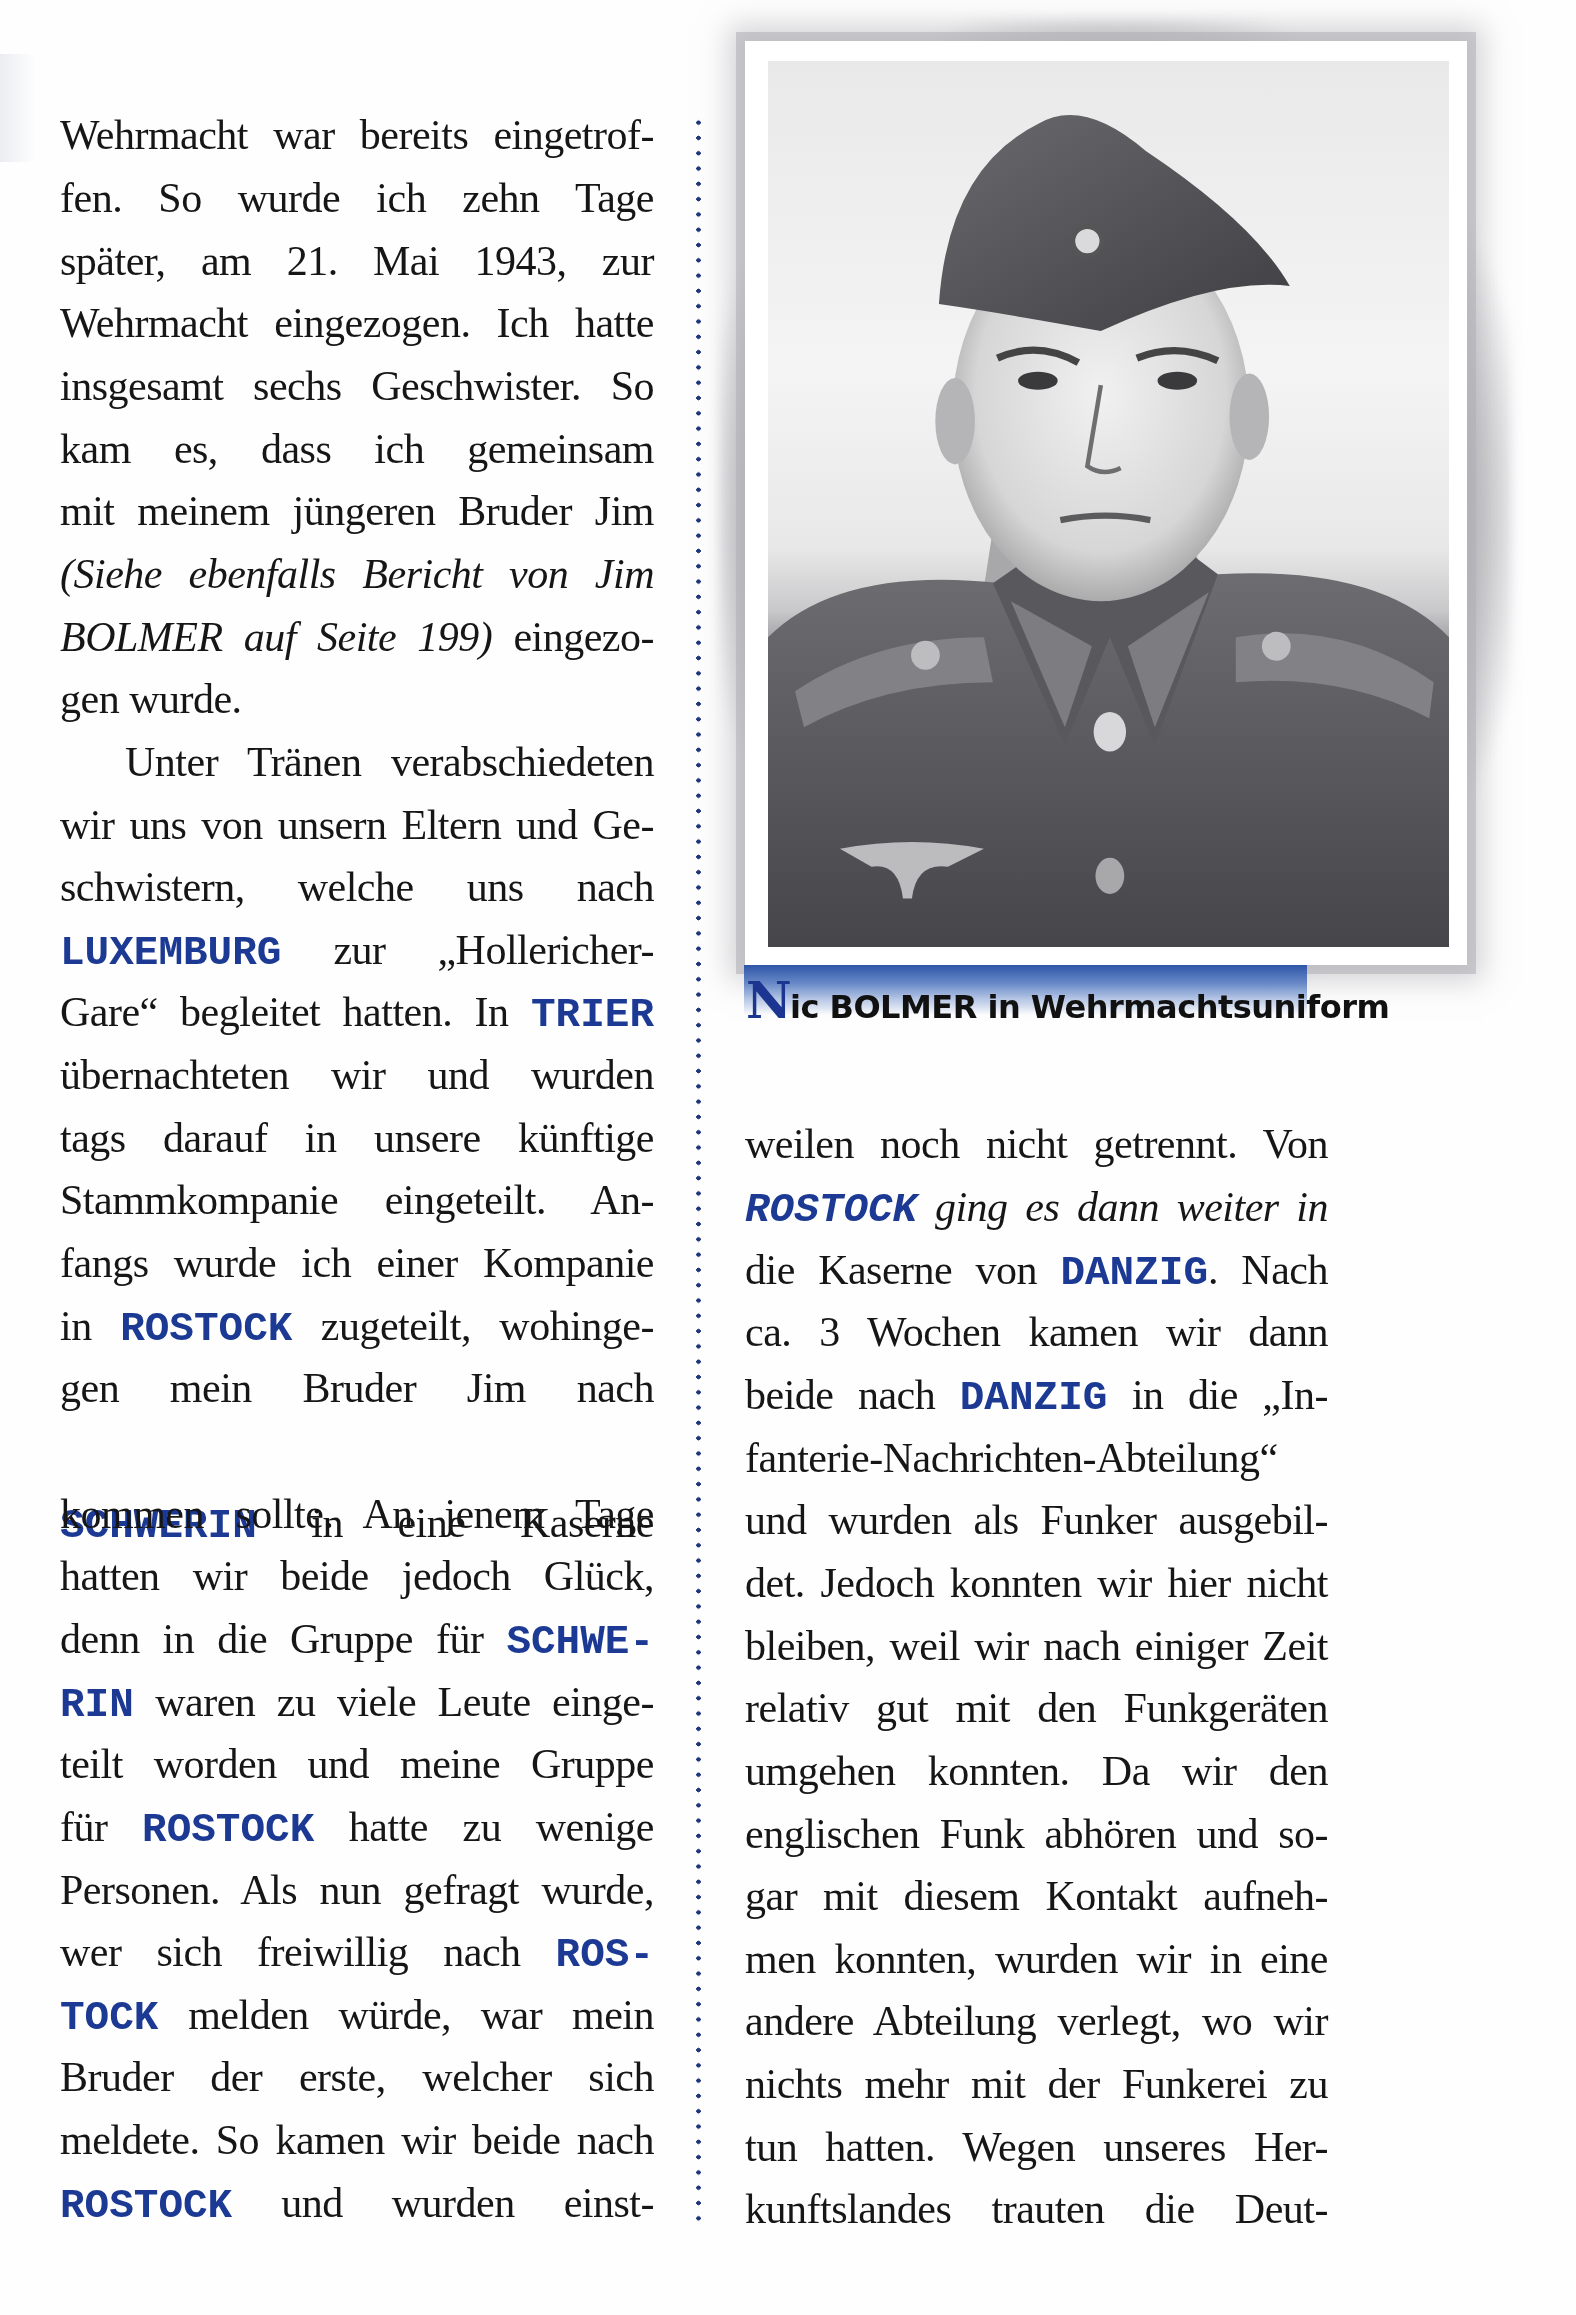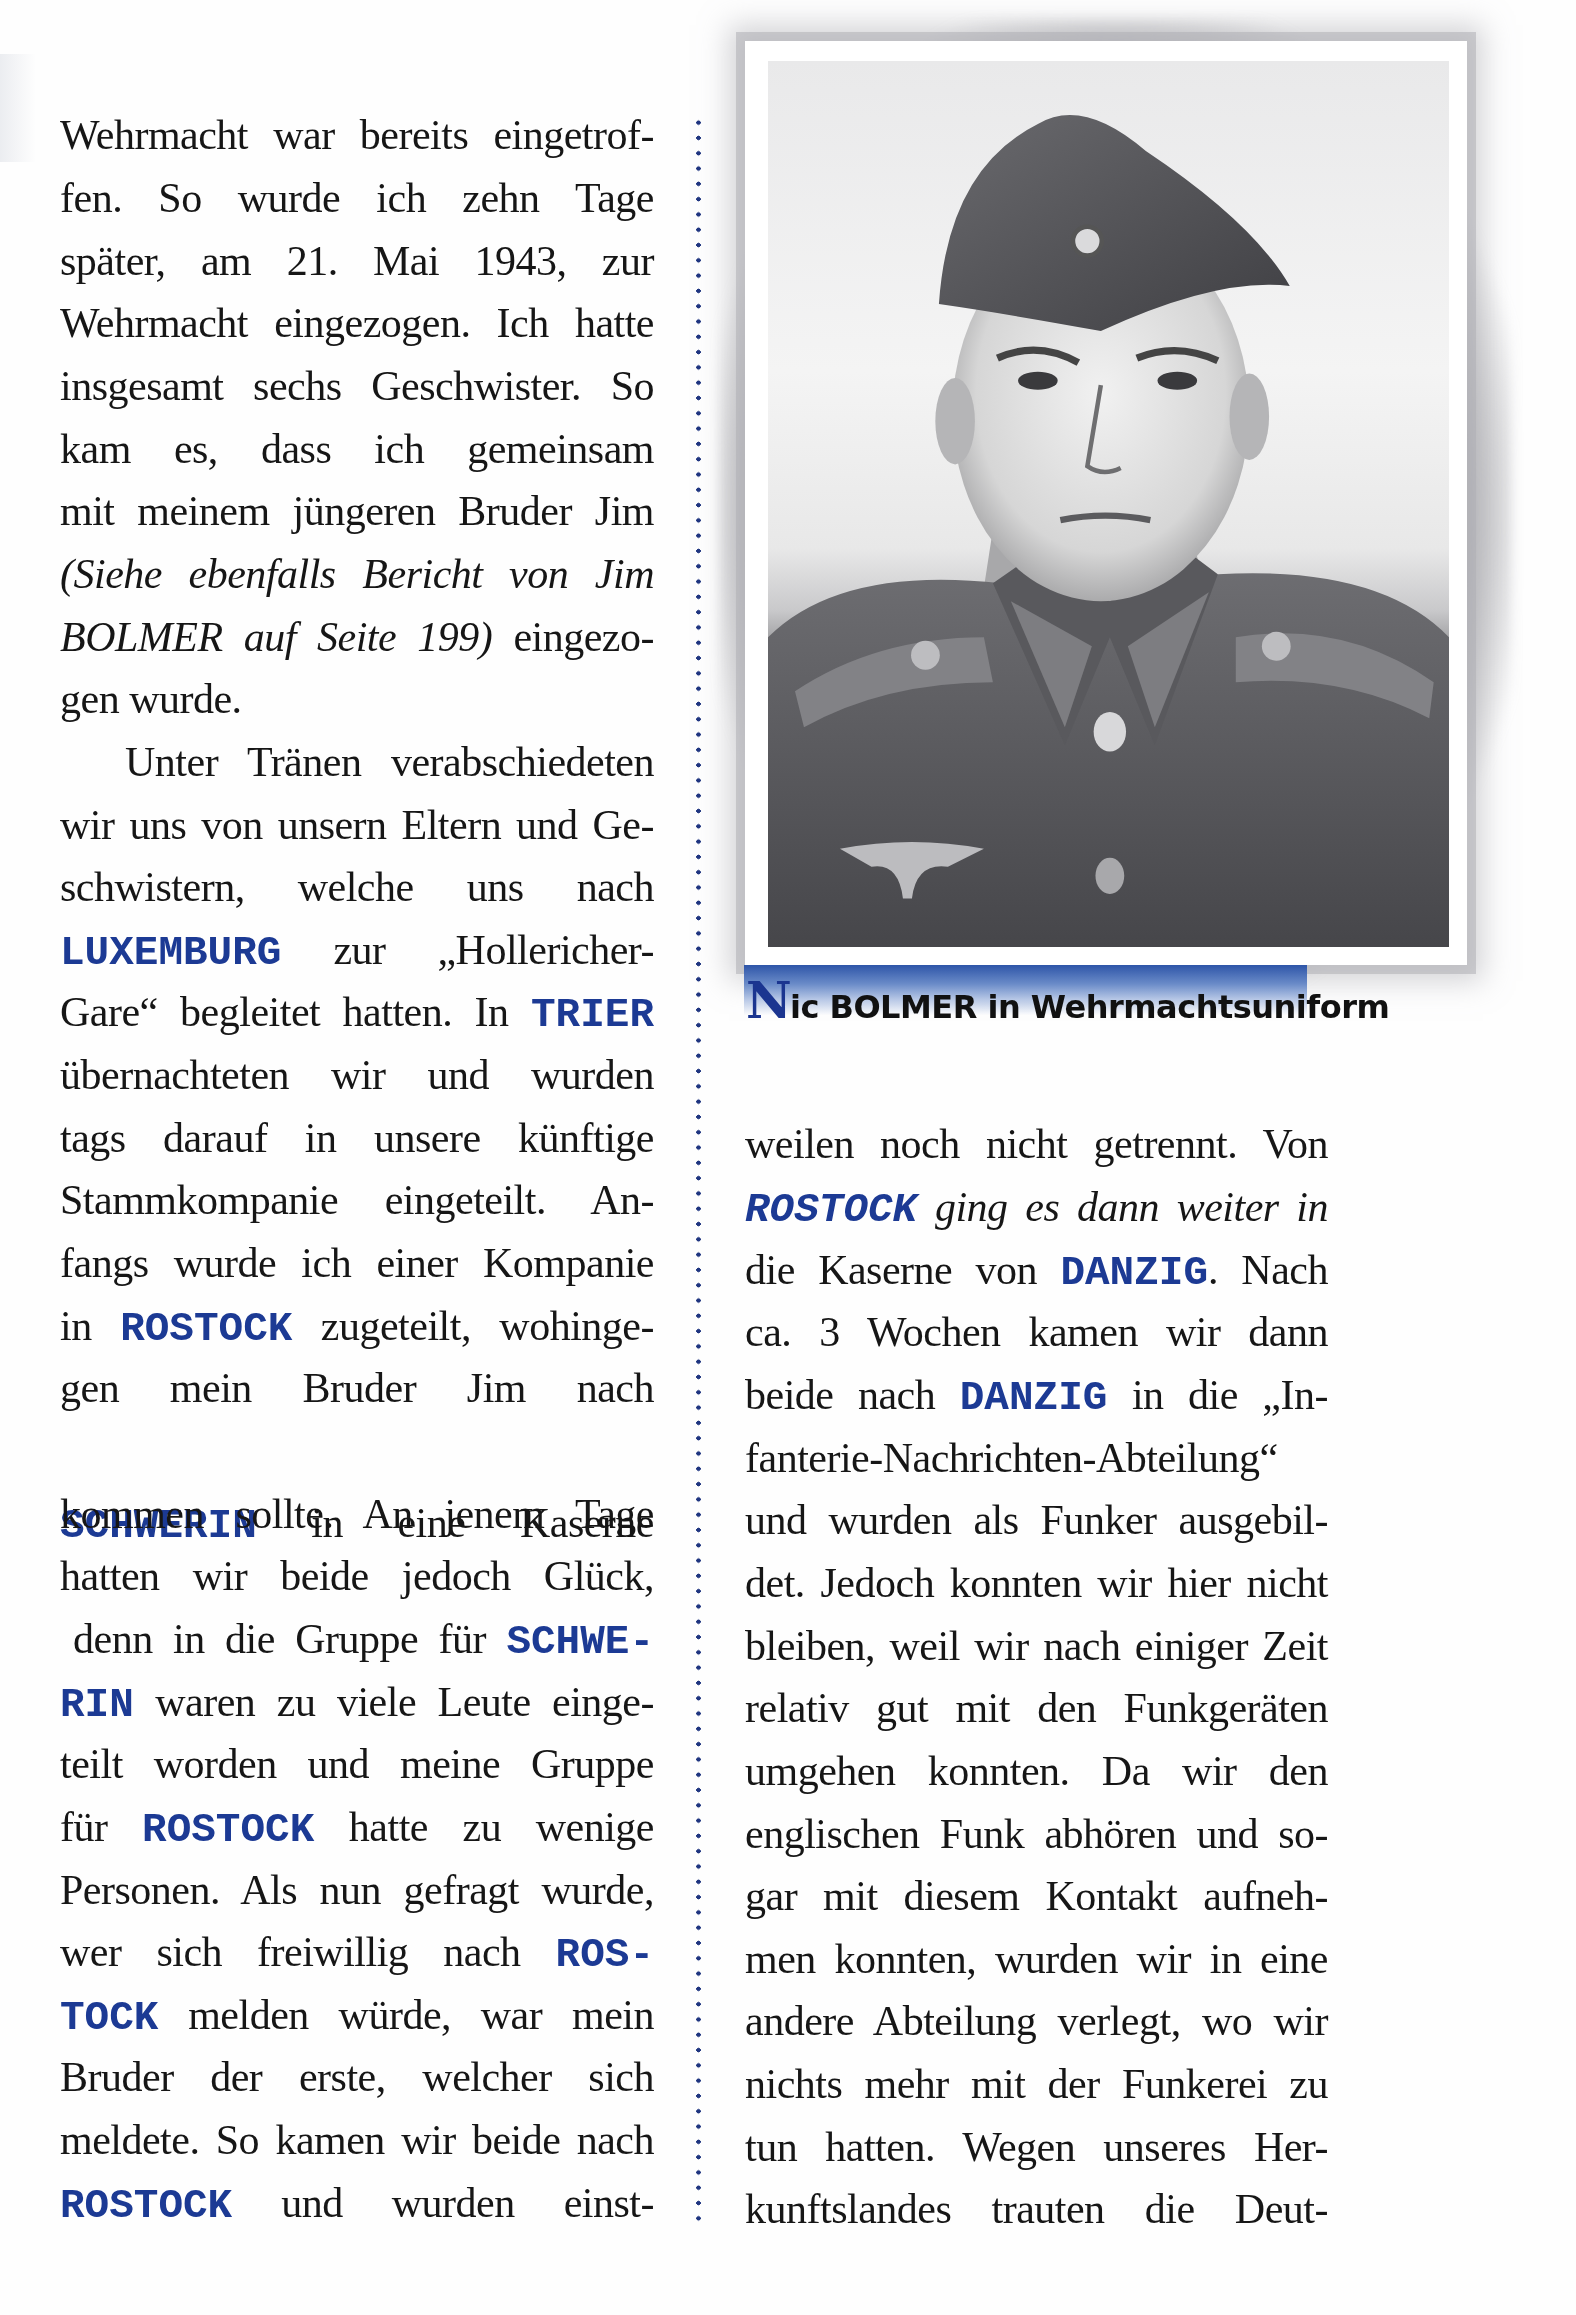--- a/index.html
+++ b/index.html
@@ -91,21 +91,21 @@
     <div class="line" style="top: 981px;"><span>Gare“ begleitet hatten. In </span><span class="seg-place">TRIER</span></div>
     <div class="line" style="top: 1044px;"><span>übernachteten wir und wurden</span></div>
     <div class="line" style="top: 1107px;"><span>tags darauf in unsere künftige</span></div>
     <div class="line" style="top: 1169px;"><span>Stammkompanie eingeteilt. An-</span></div>
     <div class="line" style="top: 1232px;"><span>fangs wurde ich einer Kompanie</span></div>
     <div class="line" style="top: 1295px;"><span>in </span><span class="seg-place">ROSTOCK</span><span> zugeteilt, wohinge-</span></div>
     <div class="line" style="top: 1357px;"><span>gen mein Bruder Jim nach</span></div>
     <div class="line" style="top: 1492px;"><span class="seg-place">SCHWERIN</span><span> in eine Kaserne</span></div>
     <div class="line" style="top: 1483px;"><span>kommen sollte. An jenem Tage</span></div>
     <div class="line" style="top: 1545px;"><span>hatten wir beide jedoch Glück,</span></div>
-    <div class="line" style="top: 1608px; margin-left: 13px;"><span>denn in die Gruppe für </span><span class="seg-place">SCHWE-</span></div>
+    <div class="line" style="top: 1608px;"><span>denn in die Gruppe für </span><span class="seg-place">SCHWE-</span></div>
     <div class="line" style="top: 1671px;"><span class="seg-place">RIN</span><span> waren zu viele Leute einge-</span></div>
     <div class="line" style="top: 1733px;"><span>teilt worden und meine Gruppe</span></div>
     <div class="line" style="top: 1796px;"><span>für </span><span class="seg-place">ROSTOCK</span><span> hatte zu wenige</span></div>
     <div class="line" style="top: 1859px;"><span>Personen. Als nun gefragt wurde,</span></div>
     <div class="line" style="top: 1921px;"><span>wer sich freiwillig nach </span><span class="seg-place">ROS-</span></div>
     <div class="line" style="top: 1984px;"><span class="seg-place">TOCK</span><span> melden würde, war mein</span></div>
     <div class="line" style="top: 2046px;"><span>Bruder der erste, welcher sich</span></div>
     <div class="line" style="top: 2109px;"><span>meldete. So kamen wir beide nach</span></div>
     <div class="line" style="top: 2172px;"><span class="seg-place">ROSTOCK</span><span> und wurden einst-</span></div>
   </div>

